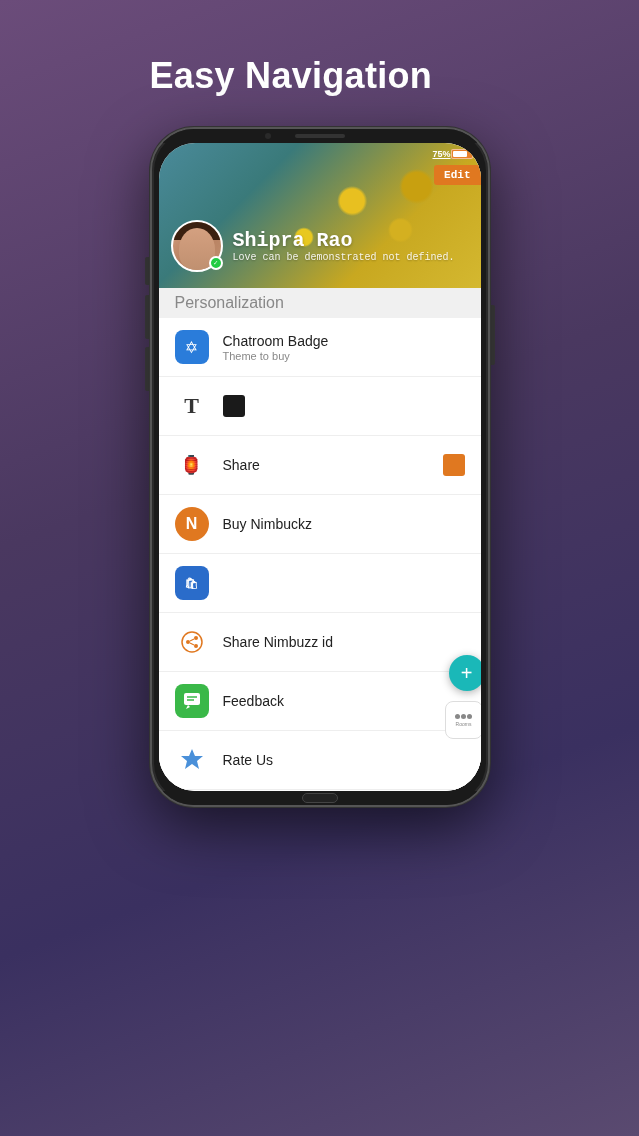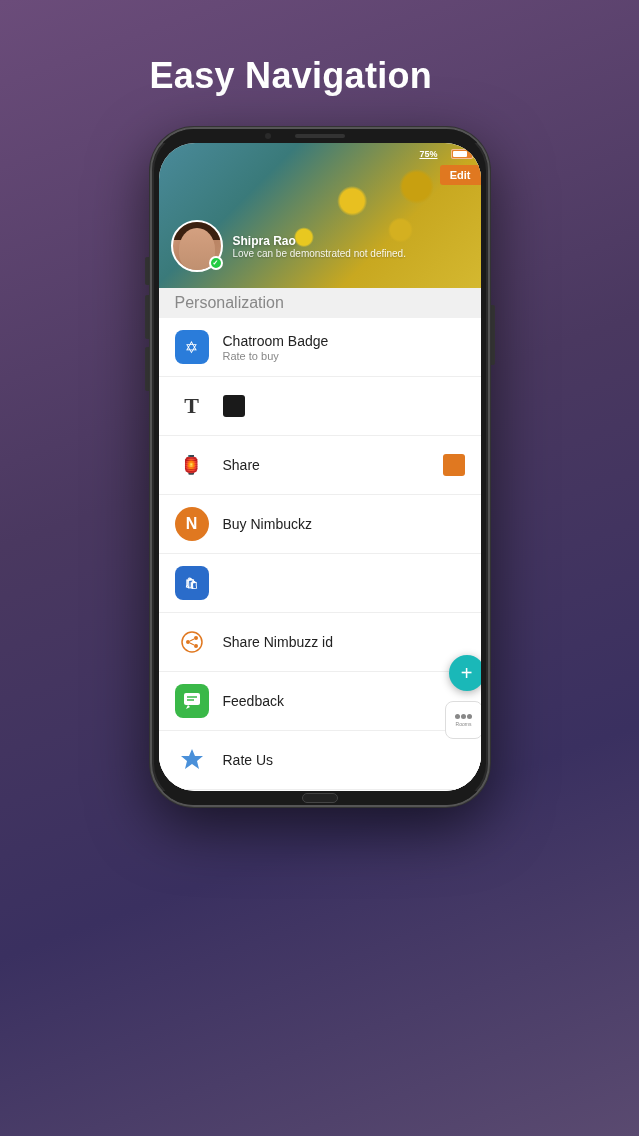--- a/index.html
+++ b/index.html
@@ -101,21 +101,21 @@
       z-index: 10;
       display: flex;
       align-items: center;
       justify-content: flex-end;
       padding: 0 8px;
     }
 
     .status-bar-right {
       display: flex;
       align-items: flex-start;
-      gap: 13px;
+      gap: 0;
       font-size: 9px;
       color: white;
       font-weight: 600;
       text-decoration: underline;
     }
 
     .battery-bar {
       background: #e8812a;
       width: 22px;
       height: 10px;
@@ -130,20 +130,21 @@
       background: white;
       border-radius: 1px;
     }
 
     
     .profile-header {
       position: absolute;
       top: 0; left: 0; right: 0;
       height: 145px;
       overflow: hidden;
+      font-family: Liberation Mono, monospace;
     }
 
     .profile-bg {
       width: 100%;
       height: 100%;
       background: linear-gradient(135deg, #4a8a9a 0%, #3a7a7a 30%, #c8a820 70%, #d4b830 100%);
       position: relative;
     }
 
     .sunflower-overlay {
@@ -211,21 +212,21 @@
       color: white;
       font-size: 7px;
       font-weight: bold;
     }
 
     .profile-info {
       color: white;
     }
 
     .profile-name {
-      font-size: 12px;
+      font-size: 20px;
       font-weight: 700;
       text-shadow: 0 1px 3px rgba(0,0,0,0.3);
     }
 
     .profile-status {
       font-size: 10px;
       opacity: 0.9;
       text-shadow: 0 1px 2px rgba(0,0,0,0.3);
     }
 
@@ -595,21 +596,21 @@
           <div class="section-header">
             <span>Personalization</span>
           </div>
 
           <div class="menu-item">
             <div class="menu-item-icon">
               <div class="badge-icon-bg">✡</div>
             </div>
             <div class="menu-item-content">
               <div class="menu-item-title">Chatroom Badge</div>
-              <div class="menu-item-subtitle">Rate to buy</div>
+              <div class="menu-item-subtitle">Theme to buy</div>
             </div>
           </div>
 
           <div class="menu-item">
             <div class="menu-item-icon">
               <div class="text-icon-bg" style="font-size:22px;font-weight:900;font-family:serif;">T</div>
             </div>
             <div class="menu-item-accessory color-black"></div>
           </div>
 

